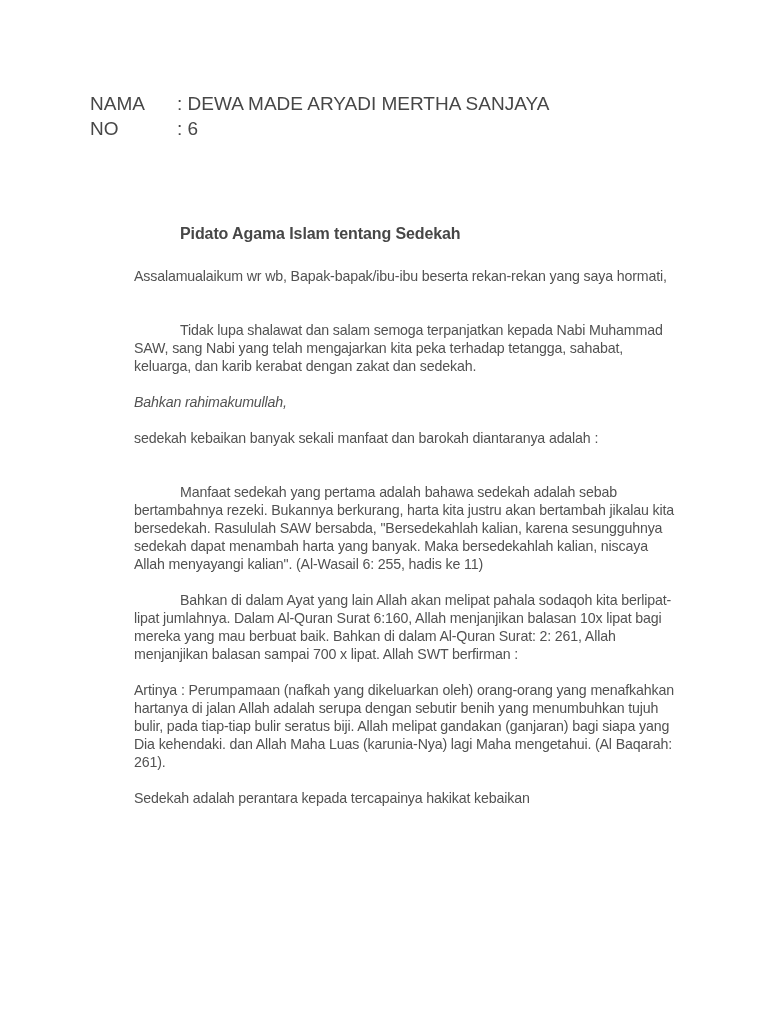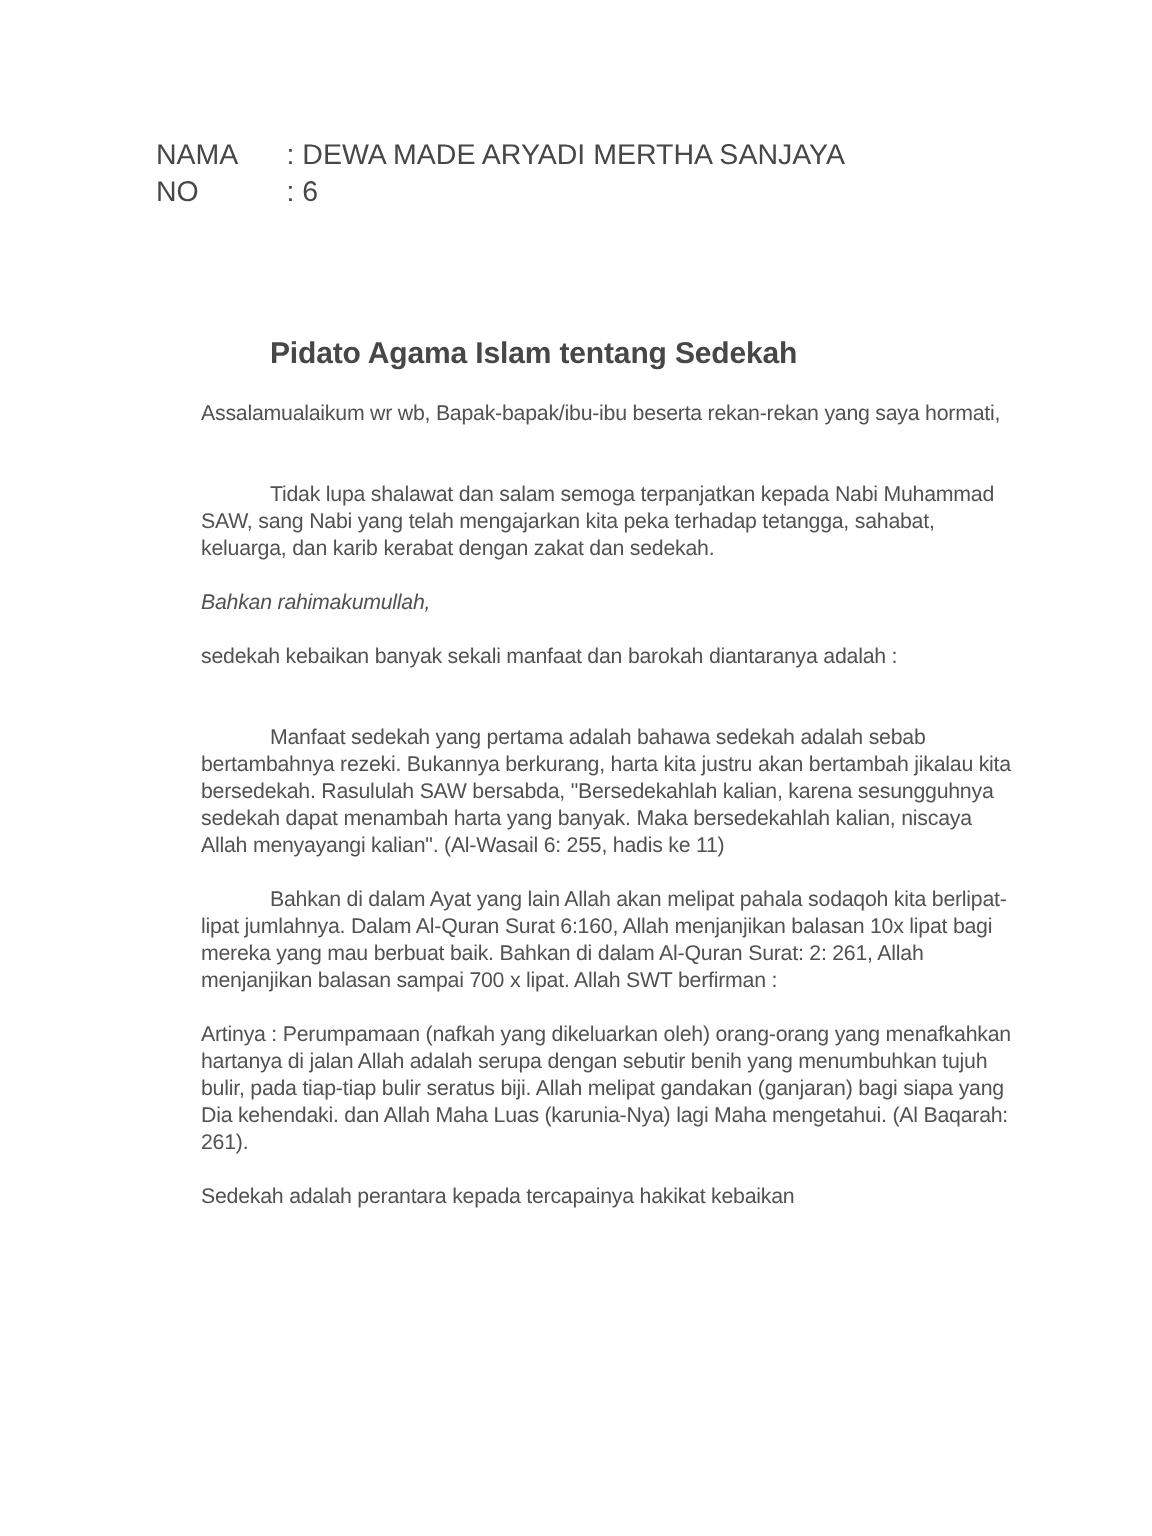--- a/index.html
+++ b/index.html
@@ -4,28 +4,28 @@
   <style>
     html, body { margin: 0; padding: 0; background: #ffffff; }
     body { width: 768px; height: 1024px; position: relative; overflow: hidden; }
     .page {
       position: absolute; left: 0; top: 0; width: 768px; height: 1024px;
       background: #ffffff;
       font-family: "Liberation Sans", sans-serif;
       color: #4a4a4a;
     }
     .header-block {
-      position: absolute; left: 104px; top: 92px;
+      position: absolute; left: 90px; top: 92px;
       font-size: 19px; line-height: 24.5px; color: #474747;
     }
     .header-row { display: flex; white-space: nowrap; }
     .header-label { width: 87px; }
     .title {
       position: absolute; left: 180px; top: 225px;
-      font-size: 20px; font-weight: bold; color: #474747;
+      font-size: 16px; font-weight: bold; color: #474747;
       white-space: nowrap; letter-spacing: -0.1px; text-align: center;
     }
     .body-text {
       position: absolute; left: 90px; top: 267px; width: 640px;
       font-size: 14.2px; line-height: 18px; color: #525252;
       letter-spacing: -0.15px;
       margin-left: 44px;
     }
     .para { margin: 0; white-space: pre-line; }
     .gap { height: 18px; }

